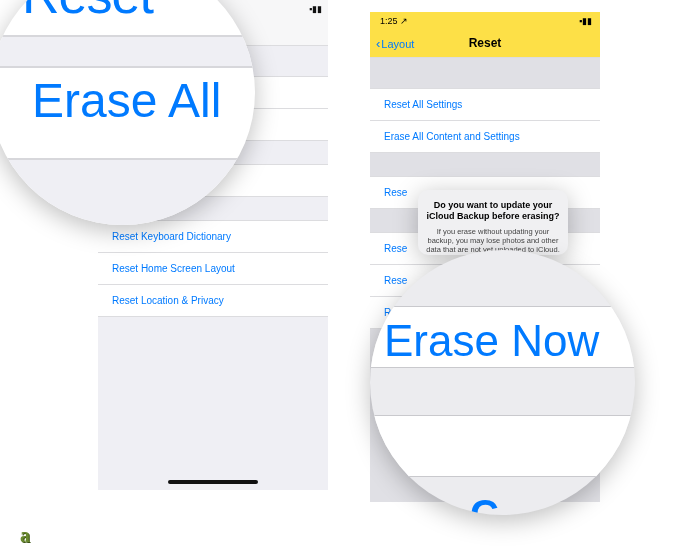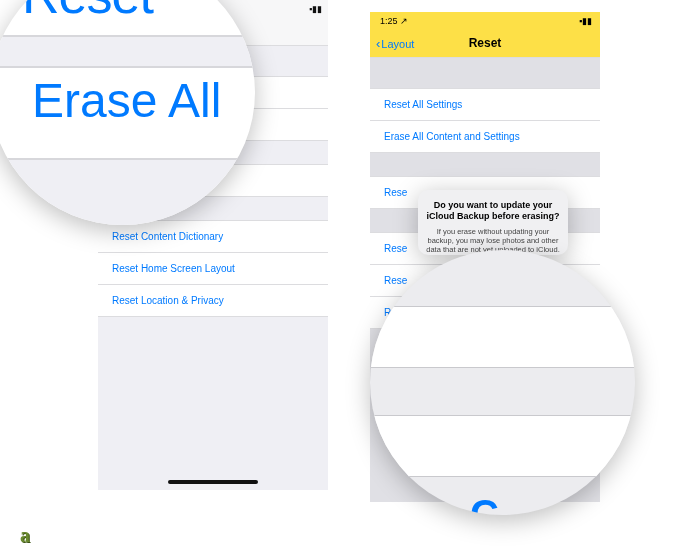--- a/index.html
+++ b/index.html
@@ -251,21 +251,21 @@
 <div class="phone-left">
   <div class="header">
     <span class="status">▪▮▮</span>
   </div>
   <div class="list">
     <div class="row">Reset All Settings</div>
     <div class="row">Erase All Content and Settings</div>
     <div class="gap"></div>
     <div class="row">Reset Network Settings</div>
     <div class="gap"></div>
-    <div class="row">Reset Content Dictionary</div>
+    <div class="row">Reset Keyboard Dictionary</div>
     <div class="row">Reset Home Screen Layout</div>
     <div class="row">Reset Location &amp; Privacy</div>
   </div>
   <div class="homebar"></div>
 </div>
 
 <div class="mag-left">
   <div class="resetword">Reset</div>
   <div class="divider1"></div>
   <div class="gapzone"></div>
@@ -295,17 +295,18 @@
   <div class="dim"></div>
   <div class="alert">
     <div class="at">Do you want to update your iCloud Backup before erasing?</div>
     <div class="ab">If you erase without updating your backup, you may lose photos and other data that are not yet uploaded to iCloud.</div>
   </div>
   <div class="homebar"></div>
 </div>
 
 <div class="mag-right">
   <div class="rowA"></div>
+  <div class="erasenow">Erase Now</div>
   <div class="rowB"></div>
   <div class="cancelpeek">C</div>
 </div>
 
 <div class="watermark">a</div>
 
 </body></html>

